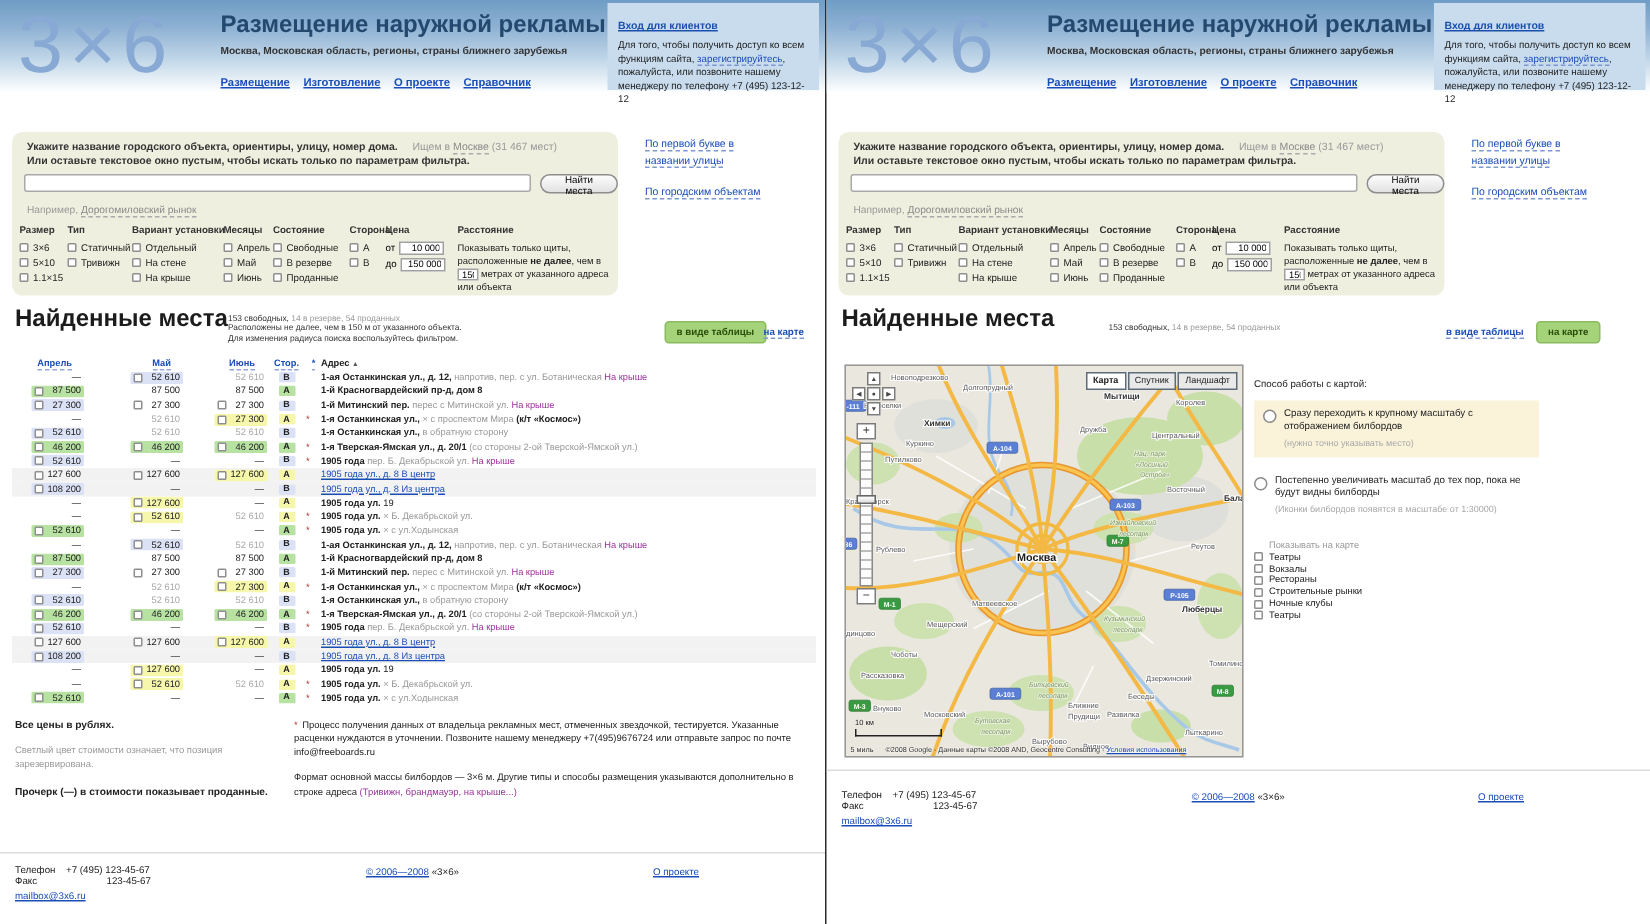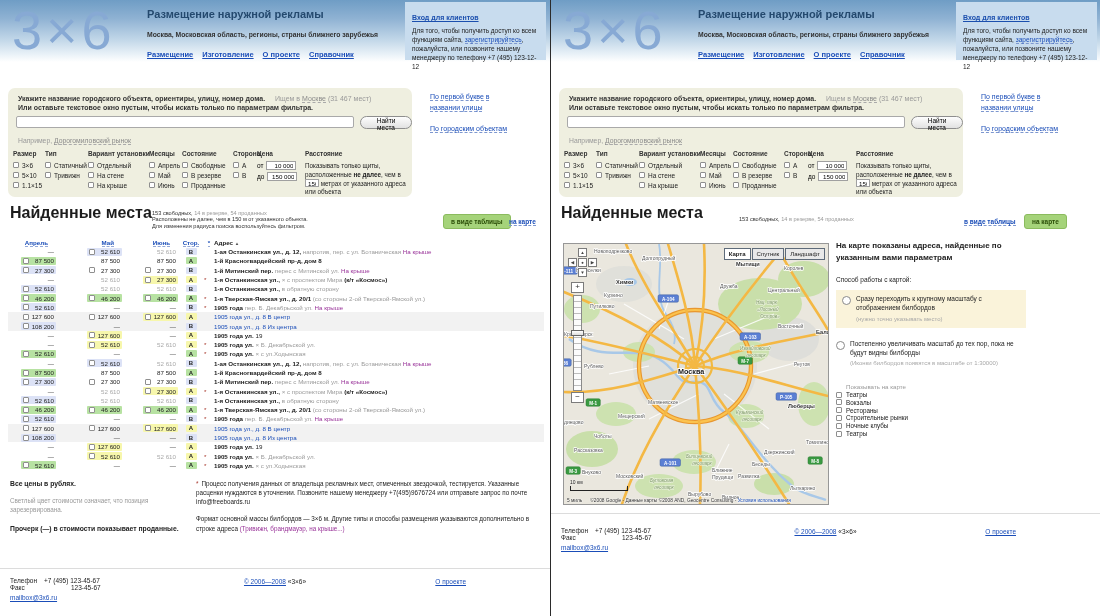--- a/index.html
+++ b/index.html
@@ -3,21 +3,21 @@
 <meta charset="utf-8">
 <style>
   html,body{margin:0;padding:0;background:#fff;}
   .page{width:1100px;height:616px;display:flex;font-family:"Liberation Sans",sans-serif;background:#fff;position:relative;}
   .panel{width:550px;height:616px;position:relative;overflow:hidden;background:#fff;flex:0 0 auto;}
   .panel.right{width:549px;border-left:1px solid #2b2b2b;}
 
   
   .hdr-grad{position:absolute;left:0;top:0;right:0;height:62px;background:linear-gradient(180deg,#6f9dc5 0%,#8fb2d3 30%,#c3d8e9 65%,#eaf2f8 88%,#ffffff 100%);}
   .logo{position:absolute;left:12px;top:0px;font-size:54px;line-height:60px;letter-spacing:4px;color:#87a9d4;font-weight:400;}
-  .h-title{position:absolute;left:147px;top:8px;font-size:11px;font-weight:bold;color:#24496e;margin:0;}
+  .h-title{position:absolute;left:147px;top:8px;font-size:16px;font-weight:bold;color:#24496e;margin:0;}
   .h-sub{position:absolute;left:147px;top:31px;font-size:6.8px;font-weight:bold;color:#333;}
   .h-nav{position:absolute;left:147px;top:50px;display:flex;gap:9px;}
   .h-nav a{font-size:7.5px;font-weight:bold;color:#1a4db8;text-decoration:underline;cursor:pointer;}
   .login{position:absolute;left:405px;top:2px;width:141px;height:58px;background:#c8dcee;padding:4px 7px;box-sizing:border-box;}
   .login-link{font-size:7px;font-weight:bold;color:#1b4fae;text-decoration:underline;cursor:pointer;}
   .login-text{font-size:6.5px;line-height:1.38;color:#222;margin:3px 0 0 0;}
   .dashed{color:#1a4db8;border-bottom:1px dashed #7d97cf;text-decoration:none;cursor:pointer;}
   .dashedg{color:#8a8a8a;border-bottom:1px dashed #aaa;text-decoration:none;cursor:pointer;}
 
   
@@ -1152,21 +1152,20 @@
       <div class="scalebar">
         <span>10 км</span>
         <div class="sb-bar"></div>
       </div>
       <div class="mapcopy">
         <span class="mc-scale">5 миль</span><span>©2008 Google - Данные карты ©2008 AND, Geocentre Consulting - </span><a>Условия использования</a>
       </div>
     </div>
 
     <div class="mapcol">
-      <div class="mc-intro">На карте показаны адреса, найденные по указанным вами параметрам</div>
       <div class="mc-modelabel">Способ работы с картой:</div>
       <div class="mc-opt hl">
         <span class="radio"></span>
         <div class="mc-opt-text"><span>Сразу переходить к крупному масштабу с отображением билбордов</span>
           <div class="mc-note">(нужно точно указывать место)</div>
         </div>
       </div>
       <div class="mc-opt" style="margin-top:12px">
         <span class="radio"></span>
         <div class="mc-opt-text"><span>Постепенно увеличивать масштаб до тех пор, пока не будут видны билборды</span>

